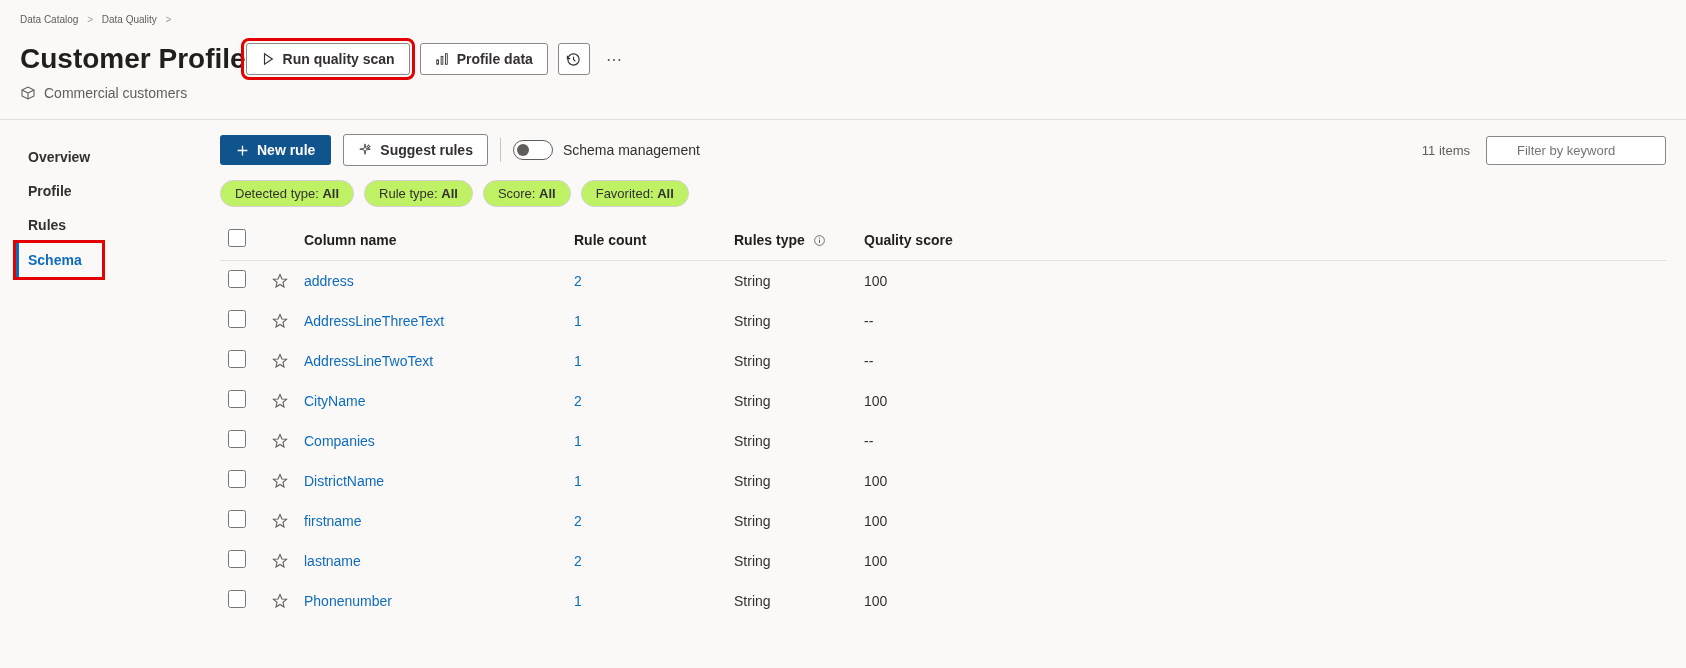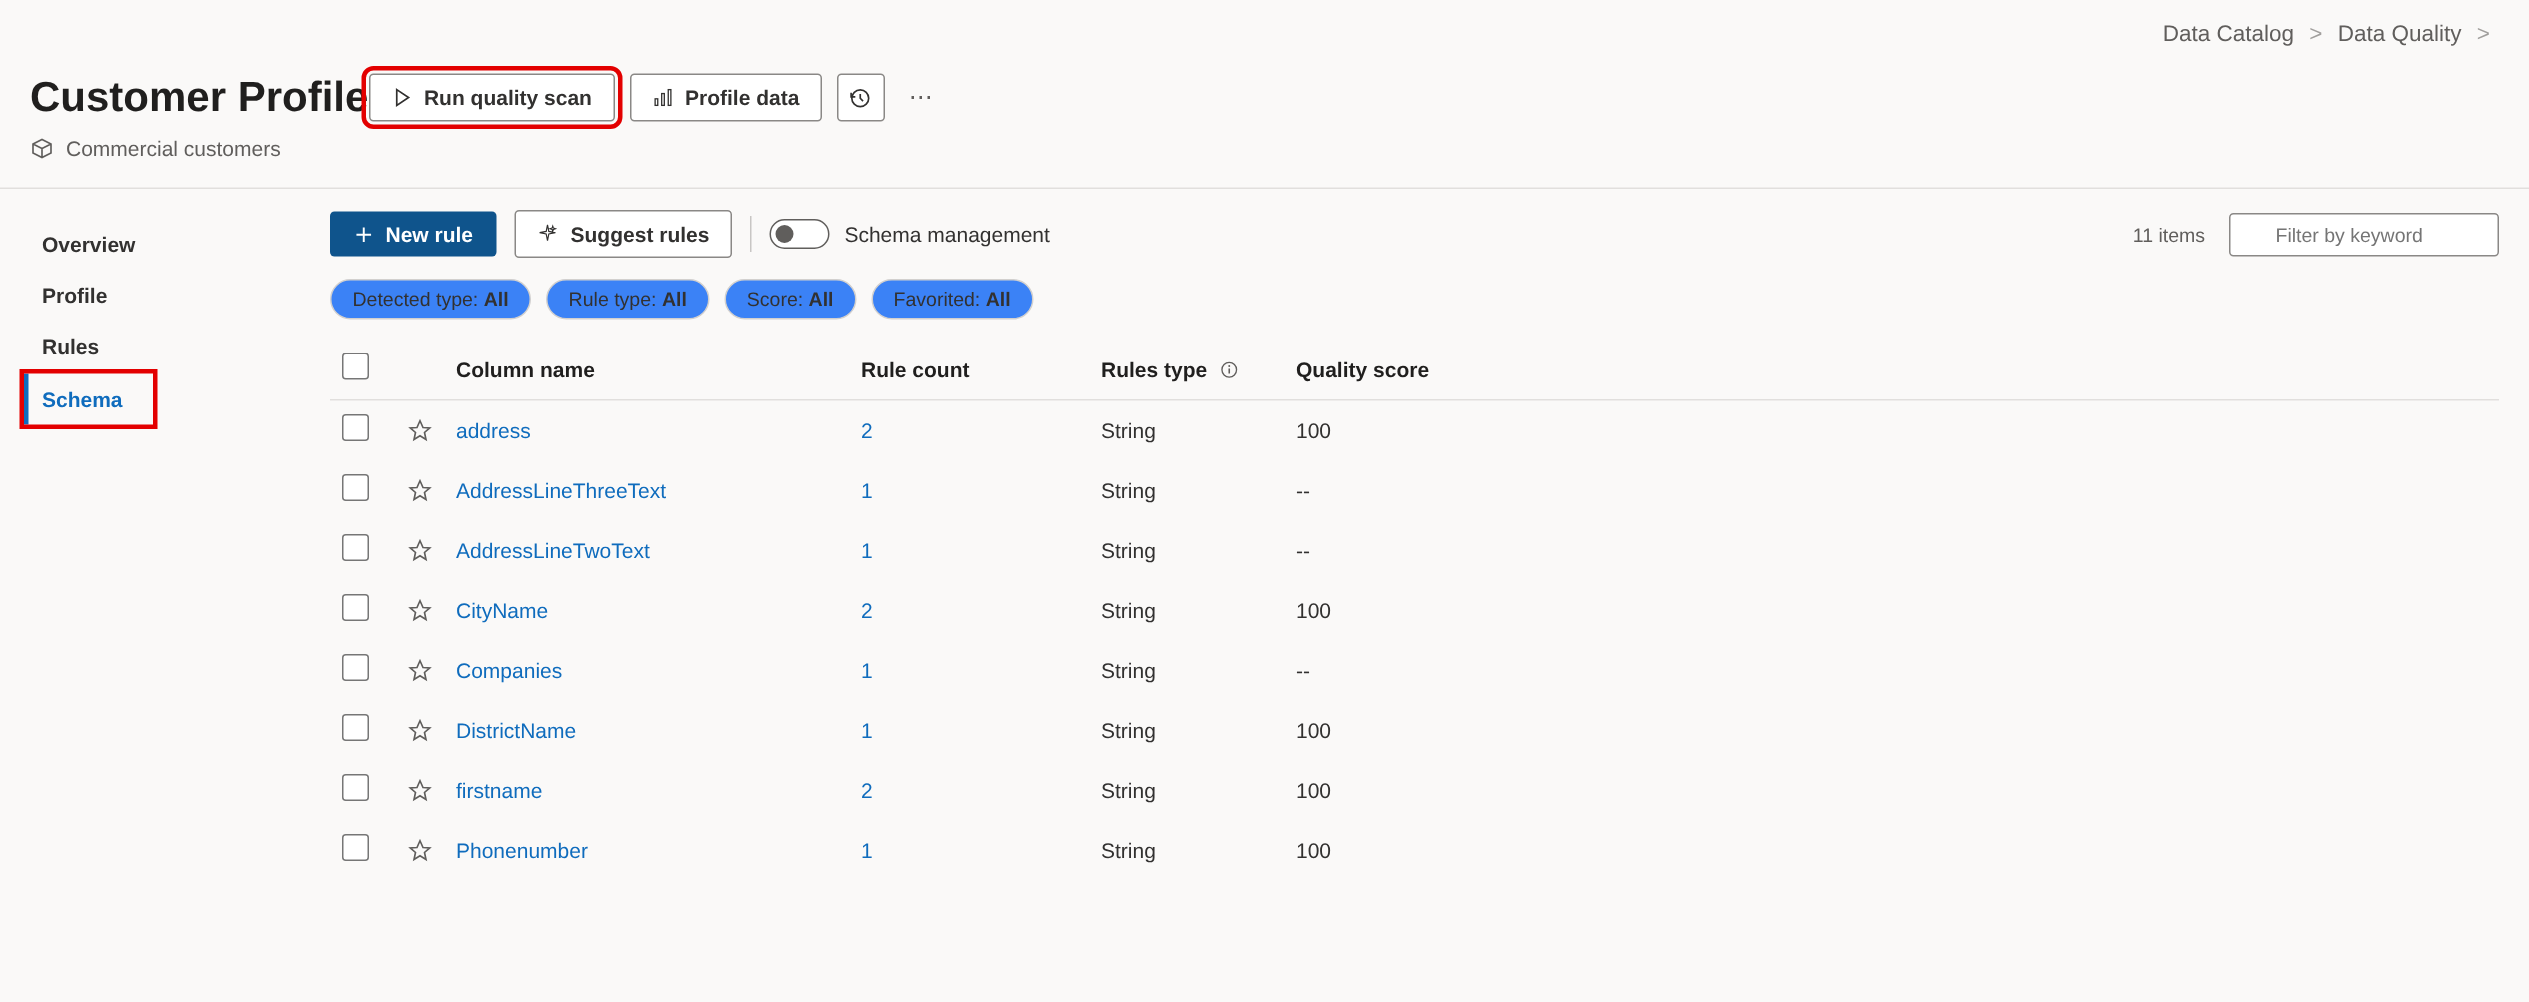--- a/index.html
+++ b/index.html
@@ -11,23 +11,22 @@
   }
   .page {
     width: 1686px;
     height: 668px;
     background: #faf9f8;
     position: relative;
   }
   
   .breadcrumb {
     padding: 14px 20px 0 20px;
-    font-size: 15px;
+    font-size: 10px;
     color: #605e5c;
-    text-align: right;
   }
   .breadcrumb a { color: #605e5c; text-decoration: none; }
   .breadcrumb .sep { padding: 0 6px; color: #a19f9d; }
   .title-row {
     display: flex;
     justify-content: flex-start;
     align-items: center;
     padding: 18px 20px 0 20px;
   }
   .title-row h1 {
@@ -199,21 +198,21 @@
     color: #605e5c;
   }
   
   .pills {
     display: flex;
     gap: 10px;
     padding-bottom: 12px;
   }
   .pill {
     border: 1px solid #d2d0ce;
-    background: #3b82f6;
+    background: #bef264;
     border-radius: 16px;
     padding: 5px 14px;
     font-size: 13px;
     color: #323130;
     cursor: pointer;
   }
   .pill b { font-weight: 600; }
   
   table {
     width: 100%;
@@ -476,20 +475,30 @@
               <td class="col-name"><a class="link">firstname</a></td>
               <td class="col-rule"><a class="link">2</a></td>
               <td class="col-type">String</td>
               <td class="col-score">100</td>
             </tr>
             <tr>
               <td class="col-check"><input type="checkbox" style=""></td>
               <td class="col-star"><span><svg class="star" viewBox="0 0 16 16">
                     <path d="M8 1.5 L10 6 L14.5 6.3 L11 9.3 L12 14 L8 11.5 L4 14 L5 9.3 L1.5 6.3 L6 6 Z" fill="none" stroke="#605e5c" stroke-width="1.1"></path>
                   </svg></span></td>
+              <td class="col-name"><a class="link">lastname</a></td>
+              <td class="col-rule"><a class="link">2</a></td>
+              <td class="col-type">String</td>
+              <td class="col-score">100</td>
+            </tr>
+            <tr>
+              <td class="col-check"><input type="checkbox" style=""></td>
+              <td class="col-star"><span><svg class="star" viewBox="0 0 16 16">
+                    <path d="M8 1.5 L10 6 L14.5 6.3 L11 9.3 L12 14 L8 11.5 L4 14 L5 9.3 L1.5 6.3 L6 6 Z" fill="none" stroke="#605e5c" stroke-width="1.1"></path>
+                  </svg></span></td>
               <td class="col-name"><a class="link">Phonenumber</a></td>
               <td class="col-rule"><a class="link">1</a></td>
               <td class="col-type">String</td>
               <td class="col-score">100</td>
             </tr>
           </tbody>
       </table>
     </div>
   </div>
 </div>

